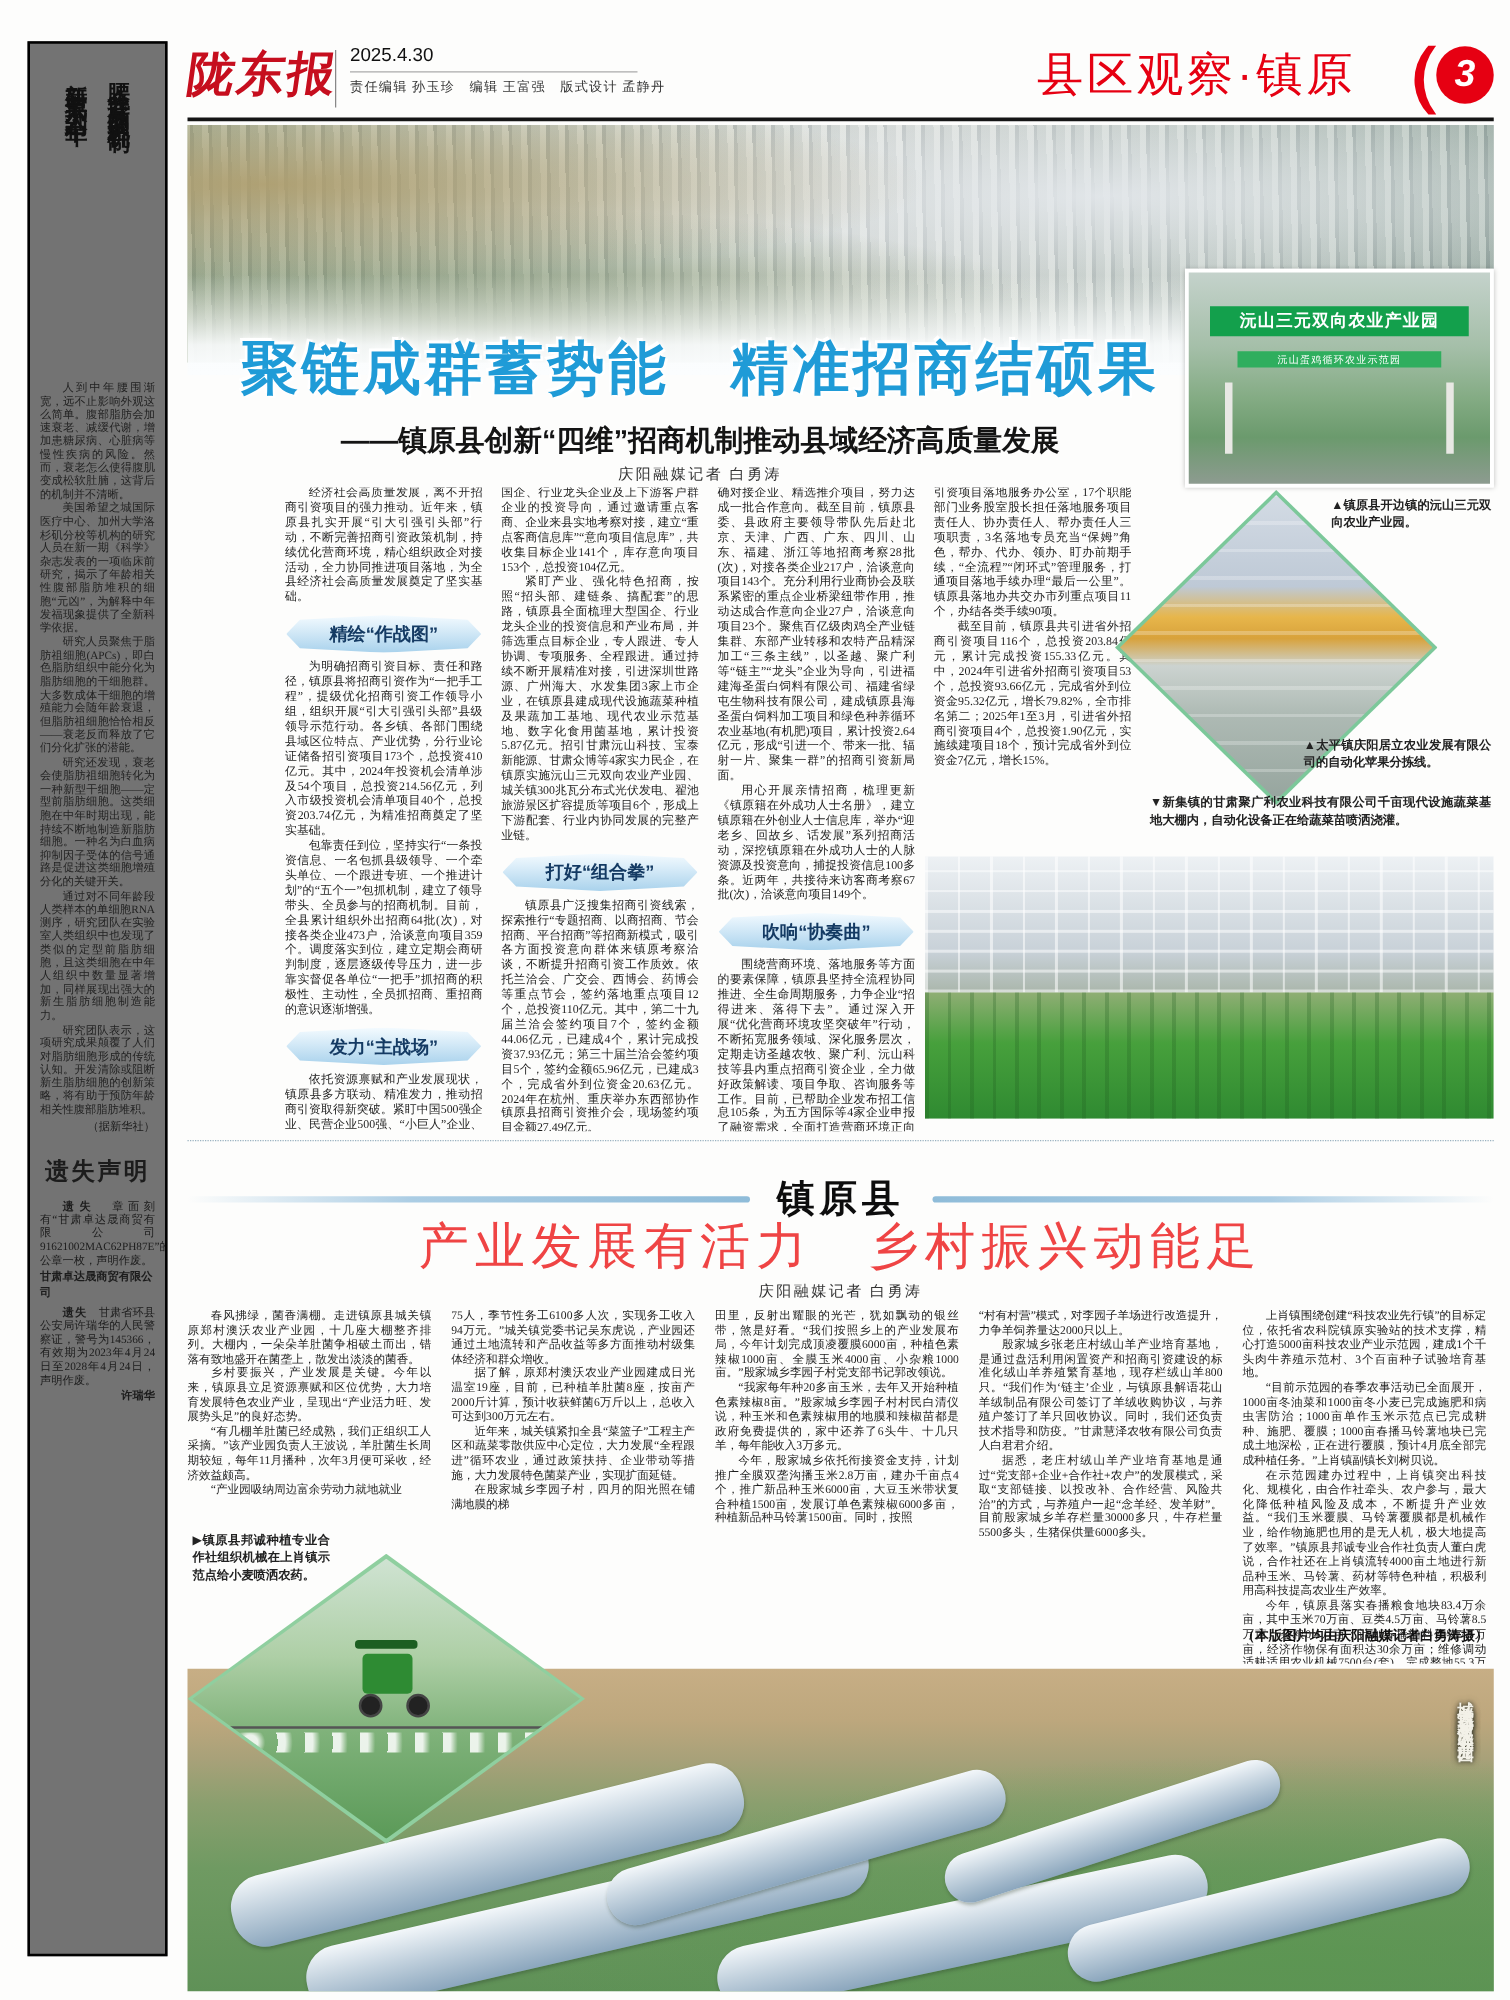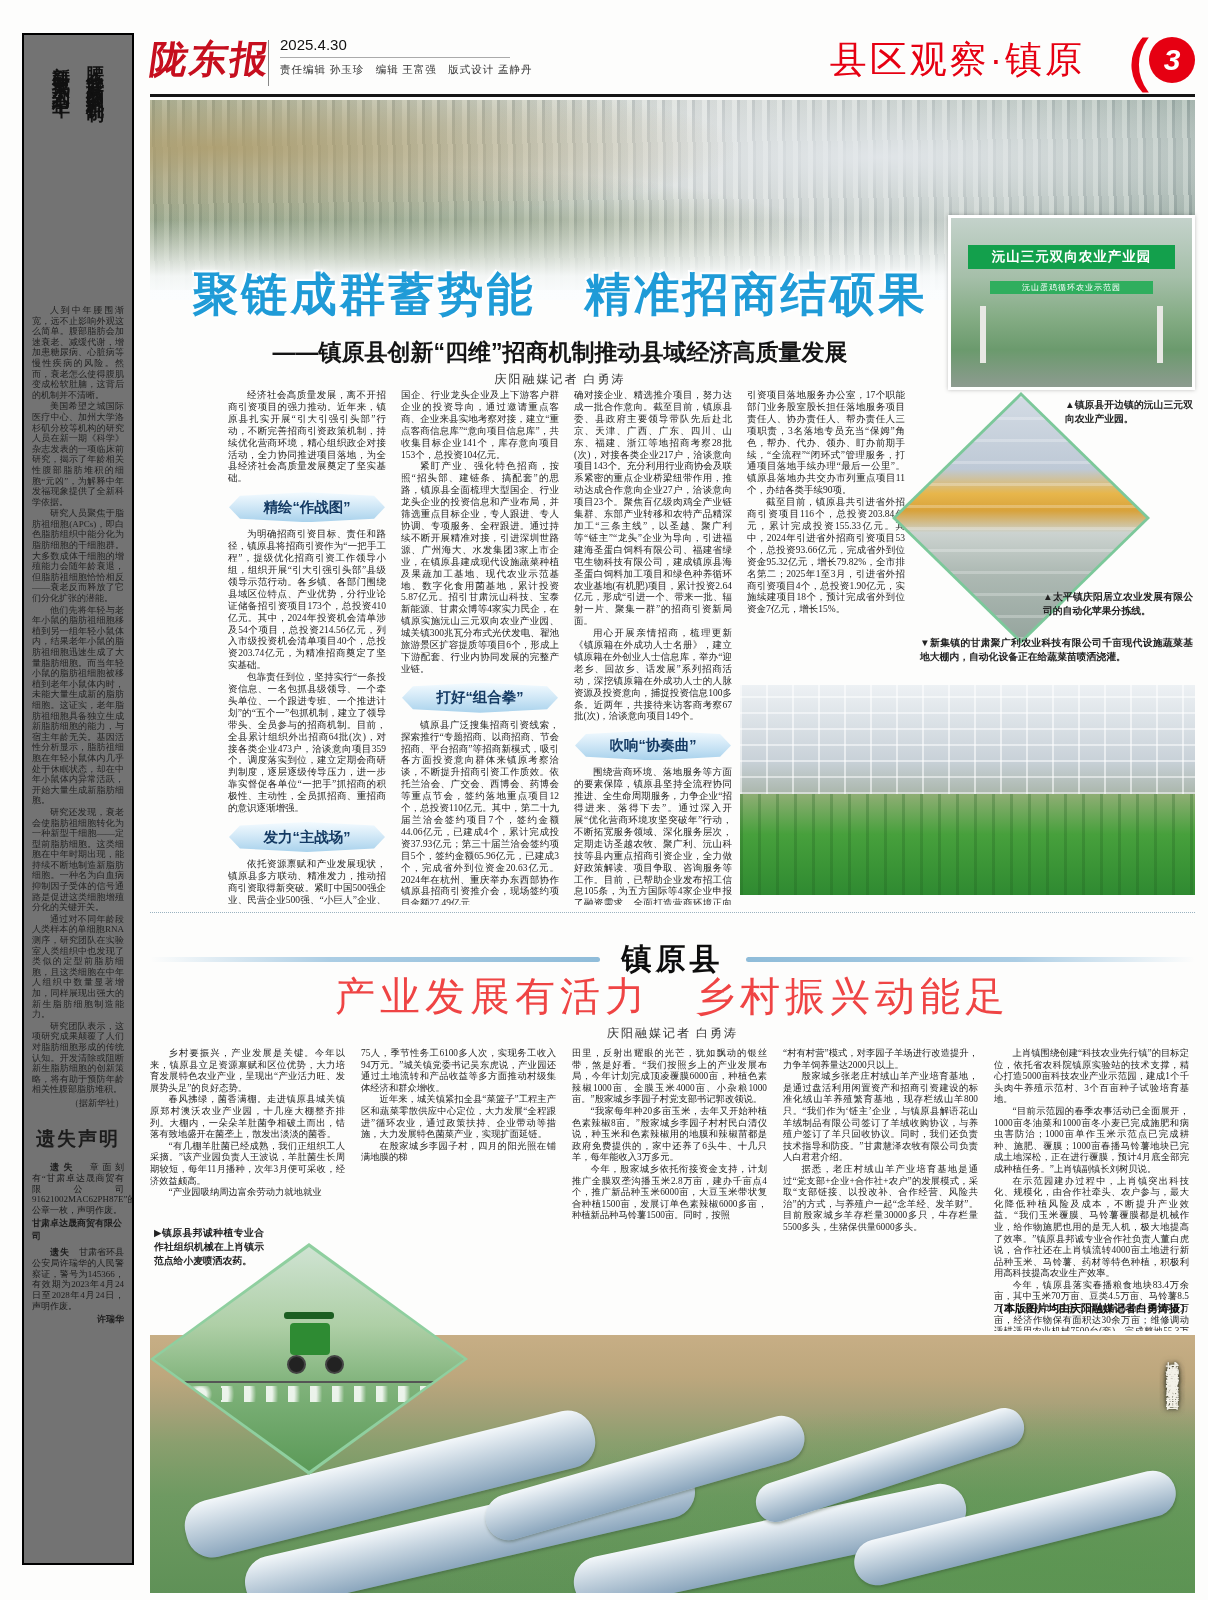--- a/index.html
+++ b/index.html
@@ -155,21 +155,20 @@
 
 <div id="sidebar" class="abs">
   <div class="side-title">
     <div class="vcol">新研究揭示人到中年</div>
     <div class="vcol">腰会胖背后的细胞机制</div>
   </div>
   <div class="side-body">
     <p>人到中年腰围渐宽，远不止影响外观这么简单。腹部脂肪会加速衰老、减缓代谢，增加患糖尿病、心脏病等慢性疾病的风险。然而，衰老怎么使得腹肌变成松软肚腩，这背后的机制并不清晰。</p>
     <p>美国希望之城国际医疗中心、加州大学洛杉矶分校等机构的研究人员在新一期《科学》杂志发表的一项临床前研究，揭示了年龄相关性腹部脂肪堆积的细胞“元凶”，为解释中年发福现象提供了全新科学依据。</p>
     <p>研究人员聚焦于脂肪祖细胞(APCs)，即白色脂肪组织中能分化为脂肪细胞的干细胞群。大多数成体干细胞的增殖能力会随年龄衰退，但脂肪祖细胞恰恰相反——衰老反而释放了它们分化扩张的潜能。</p>
-    <p>他们先将年轻与老年小鼠的脂肪祖细胞移植到另一组年轻小鼠体内，结果老年小鼠的脂肪祖细胞迅速生成了大量脂肪细胞。而当年轻小鼠的脂肪祖细胞被移植到老年小鼠体内时，未能大量生成新的脂肪细胞。这证实，老年脂肪祖细胞具备独立生成新脂肪细胞的能力，与宿主年龄无关。基因活性分析显示，脂肪祖细胞在年轻小鼠体内几乎处于休眠状态，却在中年小鼠体内异常活跃，开始大量生成新脂肪细胞。</p>
     <p>研究还发现，衰老会使脂肪祖细胞转化为一种新型干细胞——定型前脂肪细胞。这类细胞在中年时期出现，能持续不断地制造新脂肪细胞。一种名为白血病抑制因子受体的信号通路是促进这类细胞增殖分化的关键开关。</p>
     <p>通过对不同年龄段人类样本的单细胞RNA测序，研究团队在实验室人类组织中也发现了类似的定型前脂肪细胞，且这类细胞在中年人组织中数量显著增加，同样展现出强大的新生脂肪细胞制造能力。</p>
     <p>研究团队表示，这项研究成果颠覆了人们对脂肪细胞形成的传统认知。开发清除或阻断新生脂肪细胞的创新策略，将有助于预防年龄相关性腹部脂肪堆积。</p>
   </div>
   <div class="side-credit">（据新华社）</div>
   <div class="lost-title">遗失声明</div>
   <p class="notice"><b>遗失</b>　<span>章面刻有“甘肃卓达晟商贸有限公司91621002MAC62PH87E”的公章一枚，声明作废。</span></p>
   <div class="signer">甘肃卓达晟商贸有限公司</div>
   <p class="notice"><b>遗失</b>　<span>甘肃省环县公安局许瑞华的人民警察证，警号为145366，有效期为2023年4月24日至2028年4月24日，声明作废。</span></p>
   <div class="signer right">许瑞华</div>
@@ -252,27 +251,28 @@
 <div id="second" class="abs">
   <div class="kicker-row">
     <div class="kicker-line"></div>
     <div class="kicker">镇原县</div>
     <div class="kicker-line r"></div>
   </div>
   <div class="second-headline">产业发展有活力　乡村振兴动能足</div>
   <div class="second-byline">庆阳融媒记者 白勇涛</div>
 
   <div id="s1" class="scol">
+    <p>春风拂绿，菌香满棚。走进镇原县城关镇原郑村澳沃农业产业园，十几座大棚整齐排列。大棚内，一朵朵羊肚菌争相破土而出，错落有致地盛开在菌垄上，散发出淡淡的菌香。</p>
     <p>乡村要振兴，产业发展是关键。今年以来，镇原县立足资源禀赋和区位优势，大力培育发展特色农业产业，呈现出“产业活力旺、发展势头足”的良好态势。</p>
-    <p>春风拂绿，菌香满棚。走进镇原县城关镇原郑村澳沃农业产业园，十几座大棚整齐排列。大棚内，一朵朵羊肚菌争相破土而出，错落有致地盛开在菌垄上，散发出淡淡的菌香。</p>
     <p>“有几棚羊肚菌已经成熟，我们正组织工人采摘。”该产业园负责人王波说，羊肚菌生长周期较短，每年11月播种，次年3月便可采收，经济效益颇高。</p>
     <p>“产业园吸纳周边富余劳动力就地就业</p>
   </div>
   <div id="s2" class="scol">
     <p class="noind">75人，季节性务工6100多人次，实现务工收入94万元。”城关镇党委书记吴东虎说，产业园还通过土地流转和产品收益等多方面推动村级集体经济和群众增收。</p>
+    <p>据了解，原郑村澳沃农业产业园建成日光温室19座，目前，已种植羊肚菌8座，按亩产2000斤计算，预计收获鲜菌6万斤以上，总收入可达到300万元左右。</p>
     <p>近年来，城关镇紧扣全县“菜篮子”工程主产区和蔬菜零散供应中心定位，大力发展“全程跟进”循环农业，通过政策扶持、企业带动等措施，大力发展特色菌菜产业，实现扩面延链。</p>
     <p>在殷家城乡李园子村，四月的阳光照在铺满地膜的梯</p>
   </div>
   <div id="s3" class="scol">
     <p class="noind">田里，反射出耀眼的光芒，犹如飘动的银丝带，煞是好看。“我们按照乡上的产业发展布局，今年计划完成顶凌覆膜6000亩，种植色素辣椒1000亩、全膜玉米4000亩、小杂粮1000亩。”殷家城乡李园子村党支部书记郭改领说。</p>
     <p>“我家每年种20多亩玉米，去年又开始种植色素辣椒8亩。”殷家城乡李园子村村民白清仪说，种玉米和色素辣椒用的地膜和辣椒苗都是政府免费提供的，家中还养了6头牛、十几只羊，每年能收入3万多元。</p>
     <p>今年，殷家城乡依托衔接资金支持，计划推广全膜双垄沟播玉米2.8万亩，建办千亩点4个，推广新品种玉米6000亩，大豆玉米带状复合种植1500亩，发展订单色素辣椒6000多亩，种植新品种马铃薯1500亩。同时，按照</p>
   </div>
   <div id="s4" class="scol">
     <p class="noind">“村有村营”模式，对李园子羊场进行改造提升，力争羊饲养量达2000只以上。</p>

